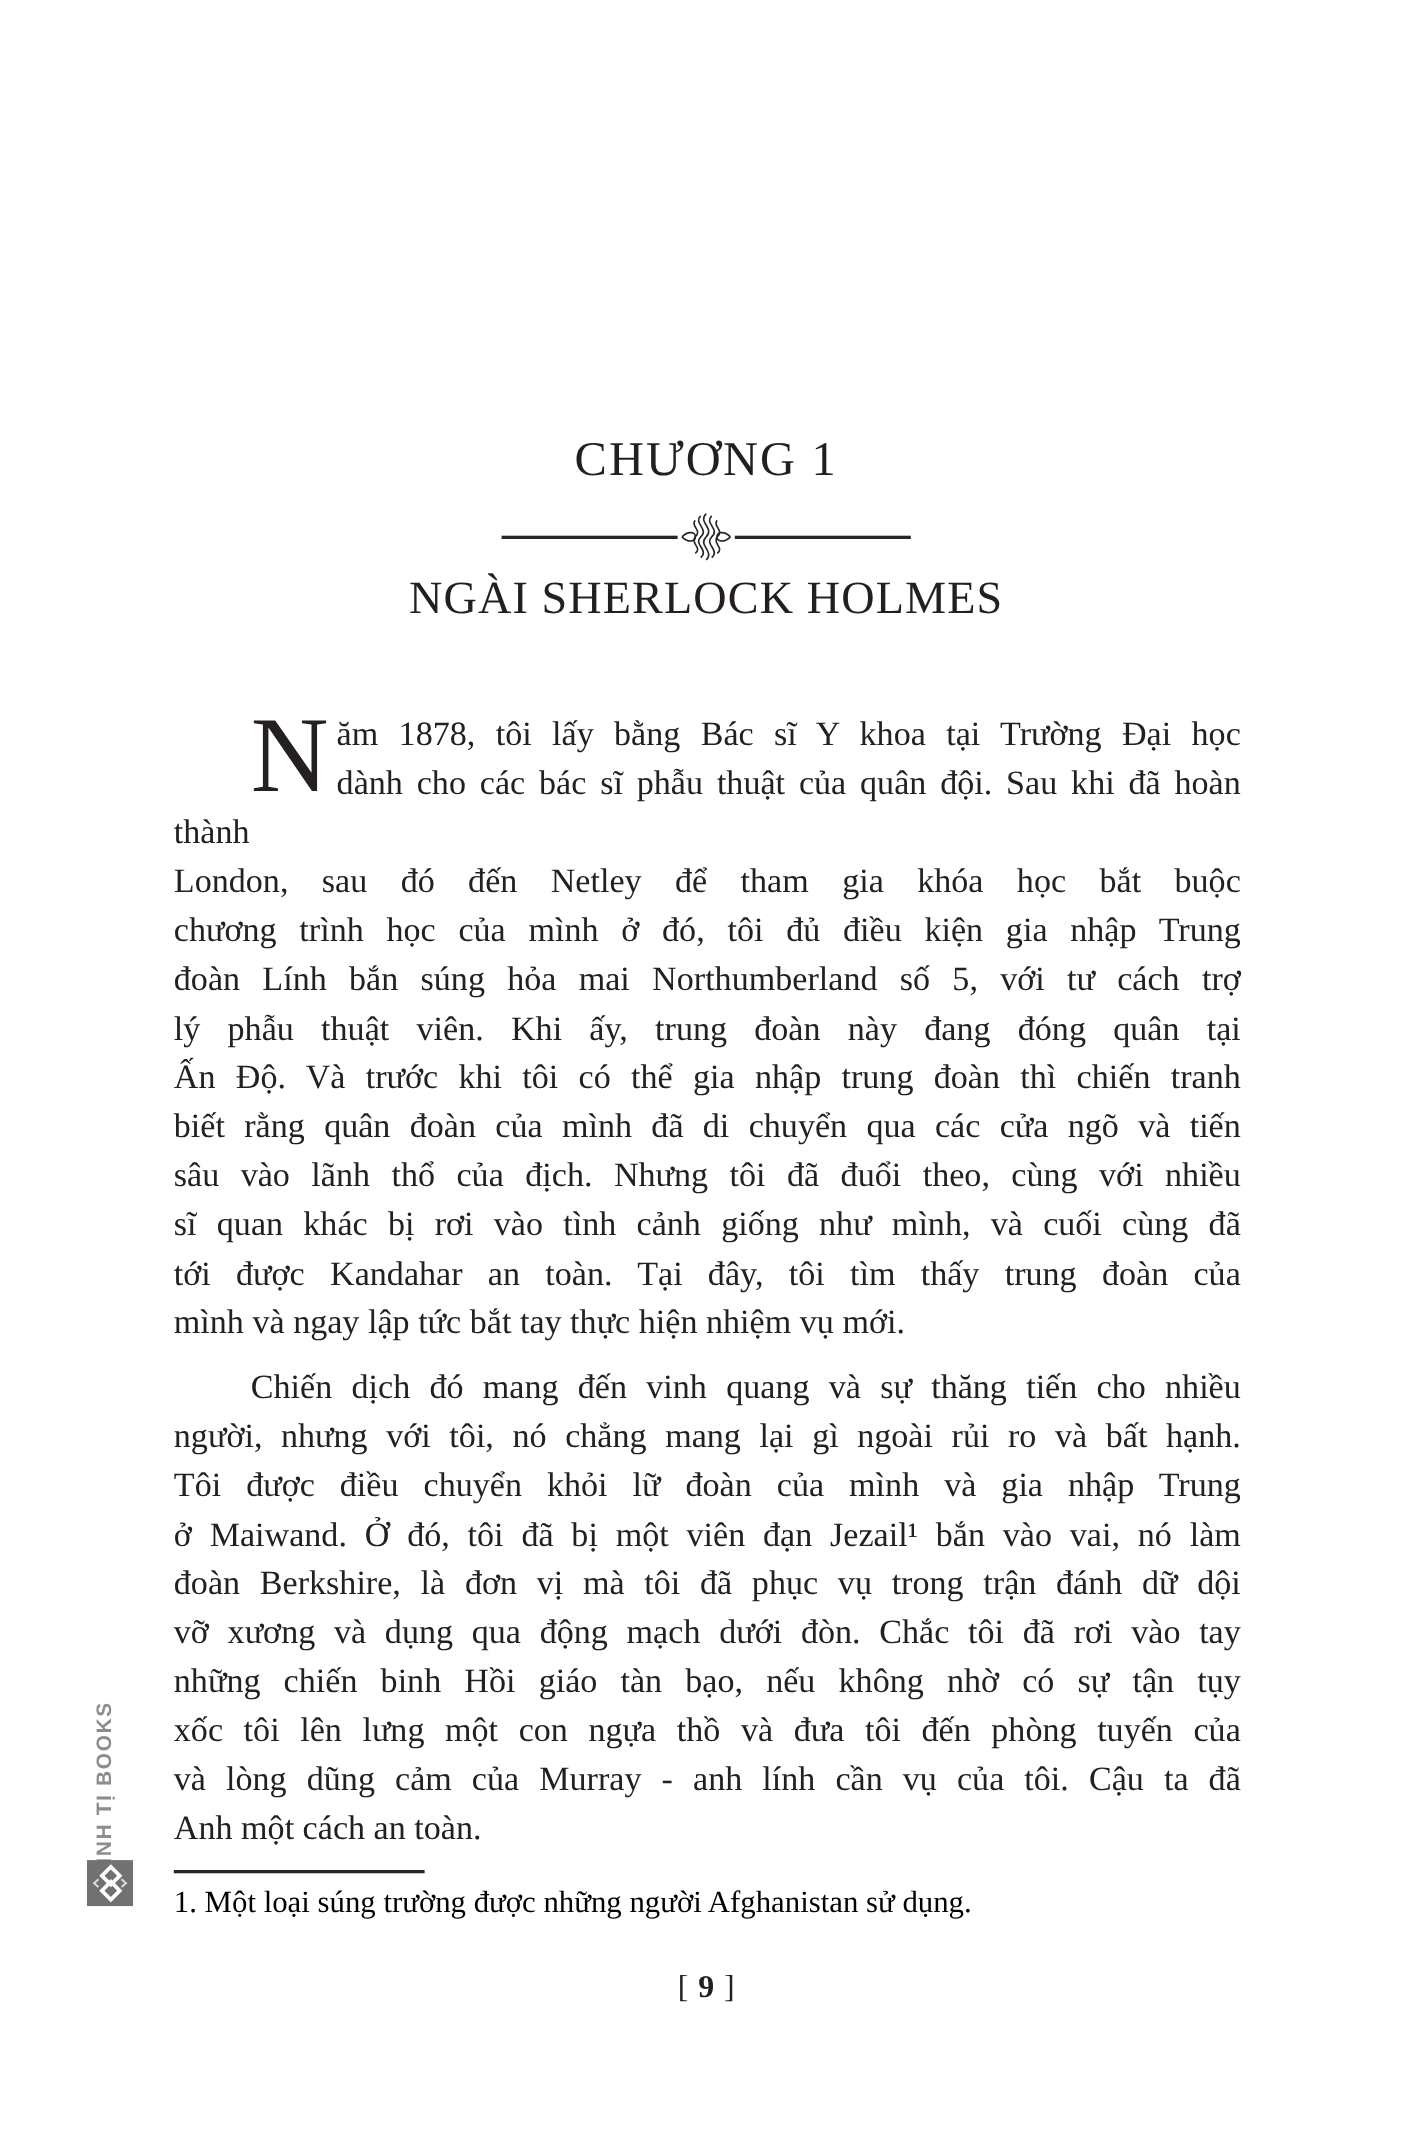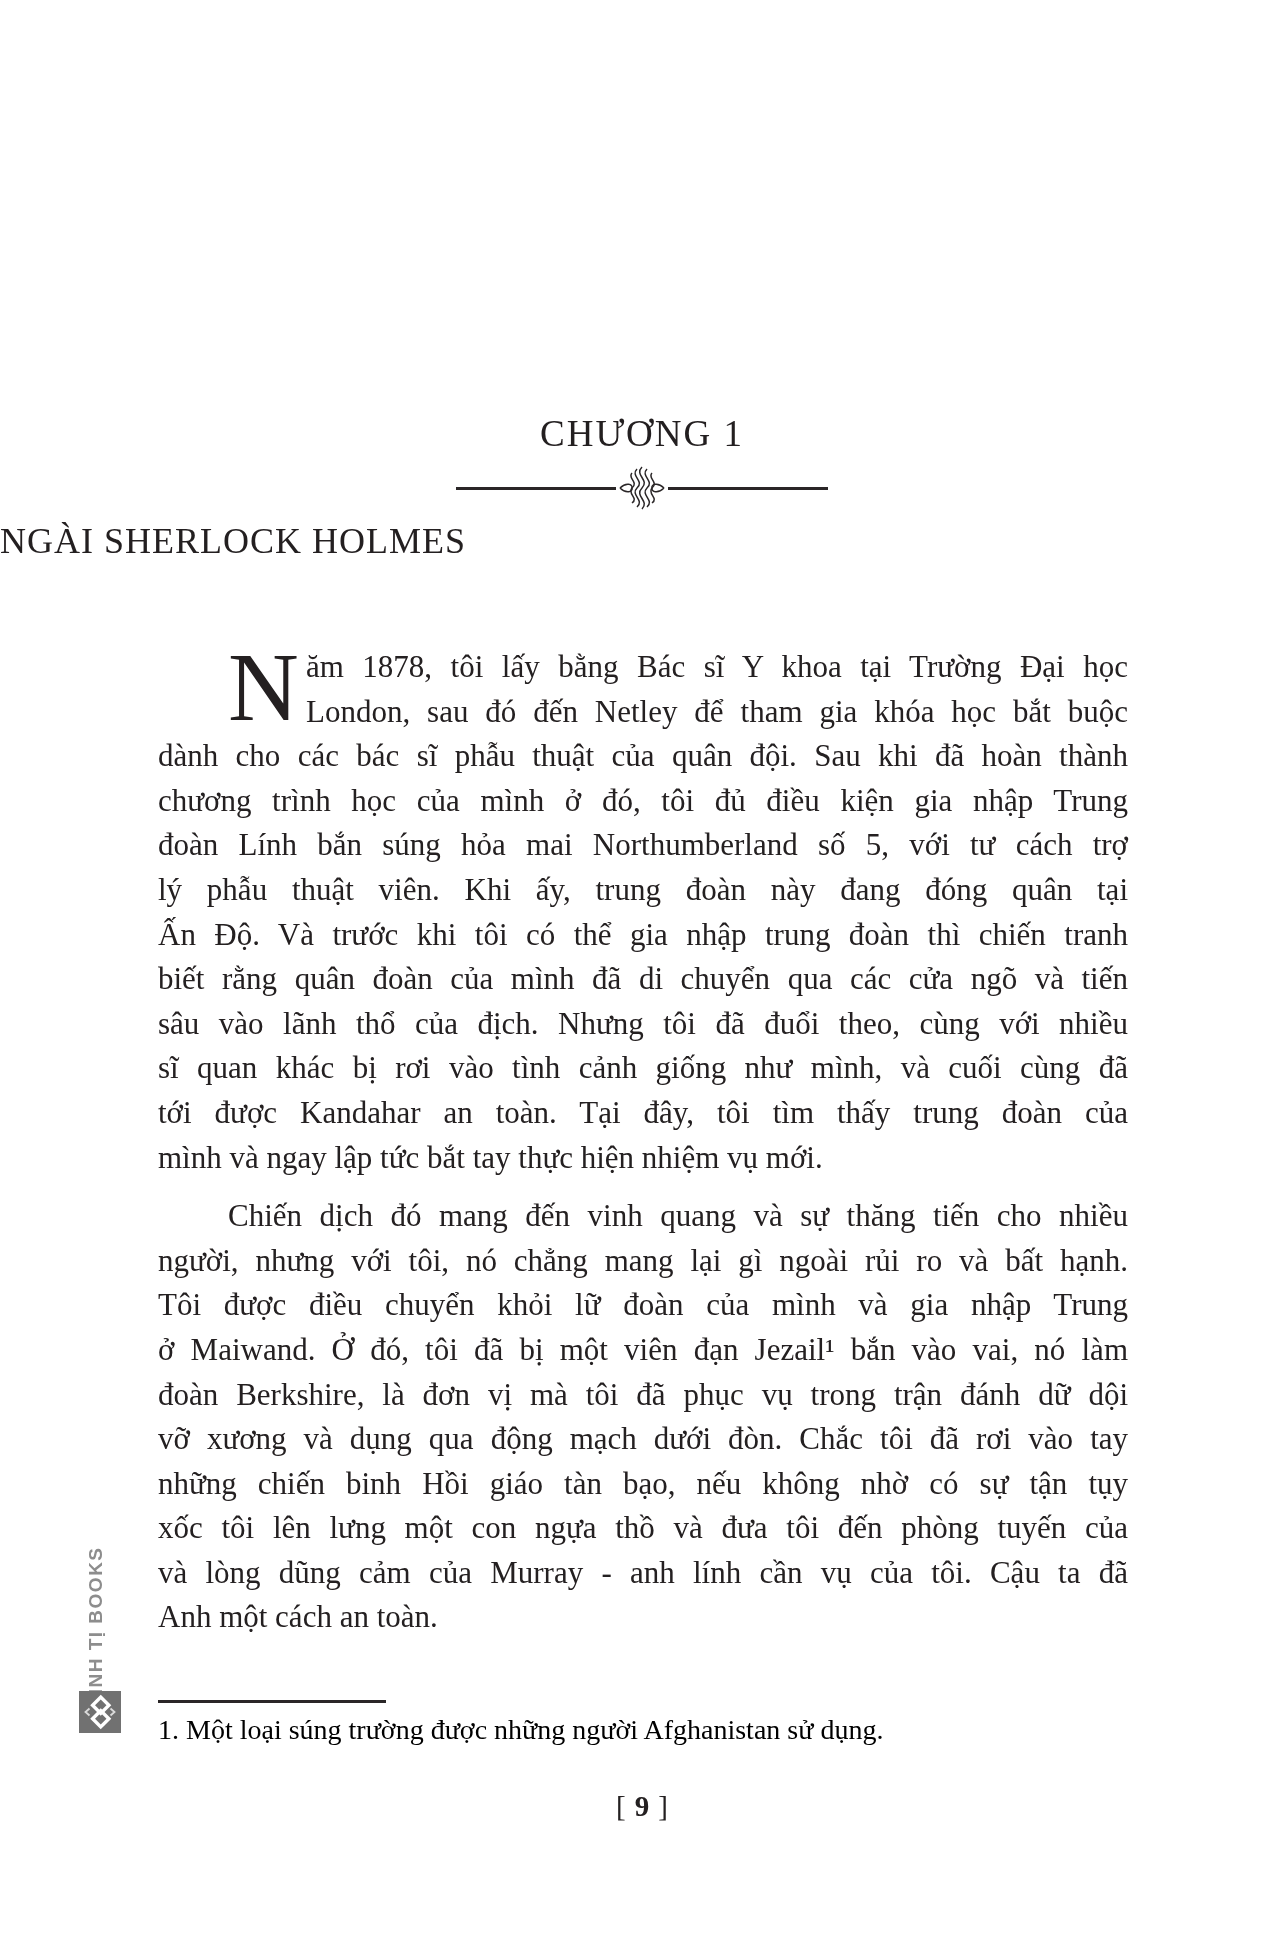--- a/index.html
+++ b/index.html
@@ -7,37 +7,37 @@
     position:relative;
     width:1284px;height:1938px;
     margin:0 auto;
     background:#ffffff;
     font-family:"Liberation Serif", serif;
     color:#231f20;
     overflow:hidden;
   }
   
   .chapter-title{
-    position:absolute;top:412px;left:0;right:0;
+    position:absolute;top:392px;left:0;right:0;
     margin:0;text-align:center;
-    font-size:37px;font-weight:normal;letter-spacing:2px;
+    font-size:44px;font-weight:normal;letter-spacing:2px;
     color:#231f20;
   }
   .divider{
     position:absolute;top:462px;left:50%;
     transform:translateX(-50%);
     width:372px;height:52px;
     display:flex;align-items:center;justify-content:center;
   }
   .divider .rule{flex:1;height:3px;background:#2a2627;}
   .divider svg{flex:0 0 auto;margin:0 1px;}
   .section-title{
     position:absolute;top:520px;left:0;right:0;
-    margin:0;text-align:left;
-    font-size:36px;font-weight:normal;letter-spacing:1px;
+    margin:0;text-align:center;
+    font-size:42px;font-weight:normal;letter-spacing:1px;
     color:#231f20;
   }
   
   .body{
     position:absolute;left:158px;top:645px;width:970px;
     font-size:31px;line-height:44.6px;color:#242021;
   }
   .bl{text-align:justify;text-align-last:justify;}
   .bl-last{text-align-last:left;}
   .dropcap{
@@ -113,22 +113,22 @@
     </svg>
     <span class="rule"></span>
   </div>
 
   <h2 class="section-title">NGÀI SHERLOCK HOLMES</h2>
 
   <div class="body">
     <div class="para para-1">
       <div class="dropcap">N</div>
       <div class="bl">ăm 1878, tôi lấy bằng Bác sĩ Y khoa tại Trường Đại học</div>
+      <div class="bl">dành cho các bác sĩ phẫu thuật của quân đội. Sau khi đã hoàn thành</div>
       <div class="bl">London, sau đó đến Netley để tham gia khóa học bắt buộc</div>
-      <div class="bl">dành cho các bác sĩ phẫu thuật của quân đội. Sau khi đã hoàn thành</div>
       <div class="bl">chương trình học của mình ở đó, tôi đủ điều kiện gia nhập Trung</div>
       <div class="bl">đoàn Lính bắn súng hỏa mai Northumberland số 5, với tư cách trợ</div>
       <div class="bl">lý phẫu thuật viên. Khi ấy, trung đoàn này đang đóng quân tại</div>
       <div class="bl">Ấn Độ. Và trước khi tôi có thể gia nhập trung đoàn thì chiến tranh</div>
       <div class="bl">biết rằng quân đoàn của mình đã di chuyển qua các cửa ngõ và tiến</div>
       <div class="bl">sâu vào lãnh thổ của địch. Nhưng tôi đã đuổi theo, cùng với nhiều</div>
       <div class="bl">sĩ quan khác bị rơi vào tình cảnh giống như mình, và cuối cùng đã</div>
       <div class="bl">tới được Kandahar an toàn. Tại đây, tôi tìm thấy trung đoàn của</div>
       <div class="bl bl-last">mình và ngay lập tức bắt tay thực hiện nhiệm vụ mới.</div>
     </div>

